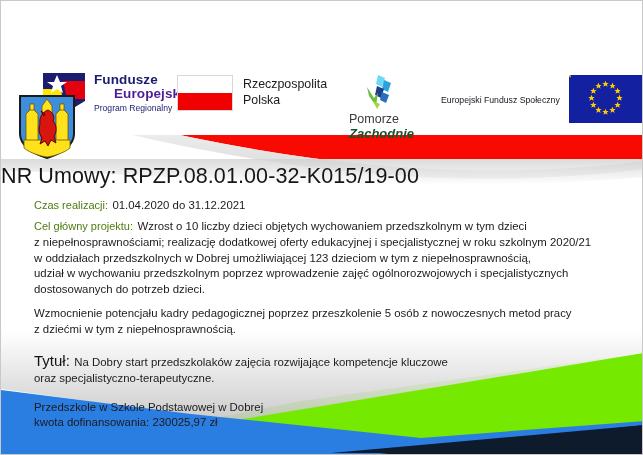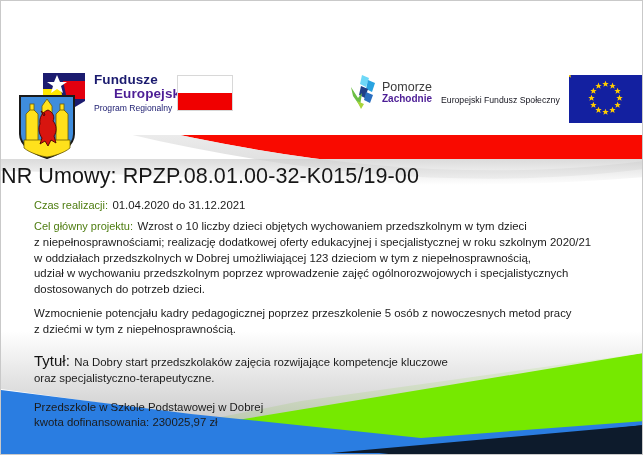--- a/index.html
+++ b/index.html
@@ -32,25 +32,25 @@
   .fe-t3{font-size:8.6px;color:#1b1b6f;margin-top:2px;}
 
   
   .pl-logo{left:176px;top:26px;}
   .pl-flag{width:56px;height:36px;border:1px solid #d8d8d8;box-sizing:border-box;margin-right:10px;}
   .pl-flag .w{height:50%;background:#ffffff;}
   .pl-flag .r{height:50%;background:#f00000;}
   .pl-text{font-size:12.4px;color:#1a1a1a;line-height:1.28;}
 
   
-  .pz-logo{left:348px;top:24px;}
+  .pz-logo{left:348px;top:24px;flex-direction:column;}
   .pz-mark{width:30px;height:40px;position:relative;margin-right:3px;}
   .pz-text{line-height:1.08;}
   .pz-t1{font-size:12.5px;color:#3b3b3b;}
-  .pz-t2{font-size:10px;font-weight:bold;color:#4c1d95;}
+  .pz-t2{font-size:13px;font-weight:bold;color:#14532d;font-style:italic;}
 
   
   .ue-logo{left:440px;top:26px;}
   .ue-text{text-align:right;margin-right:9px;line-height:1.15;}
   .ue-t1{font-size:13.2px;font-weight:bold;color:#15151f;}
   .ue-t2{font-size:8.7px;color:#15151f;margin-top:2px;}
   .ue-flag{width:73px;height:48px;background:#1320a0;position:relative;}
 
   
   .deco{position:absolute;left:0;top:0;width:643px;height:455px;z-index:1;}
@@ -139,20 +139,24 @@
         <div class="fe-t1">Fundusze</div>
         <div class="fe-t2">Europejskie</div>
         <div class="fe-t3">Program Regionalny</div>
       </div>
     </div>
 
     <div class="logo pl-logo">
       <div class="pl-flag">
         <div class="w"></div>
           <div class="r"></div>
+      </div>
+      <div class="pl-text">
+        <div>Rzeczpospolita</div>
+        <div>Polska</div>
       </div>
     </div>
 
     <div class="logo pz-logo">
       <div class="pz-mark">
         <svg width="30" height="40" viewBox="0 0 30 40">
           <path d="M13,2 L20,5 L17,14 L11,11 Z" fill="#6ed8f7"></path>
           <path d="M19,7 L26,10 L23,19 L17,16 Z" fill="#29a3e0"></path>
           <path d="M12,13 L19,16 L16,25 L10,22 Z" fill="#1f3f87"></path>
           <path d="M17,19 L24,22 L21,30 L15,27 Z" fill="#2a6fc0"></path>

